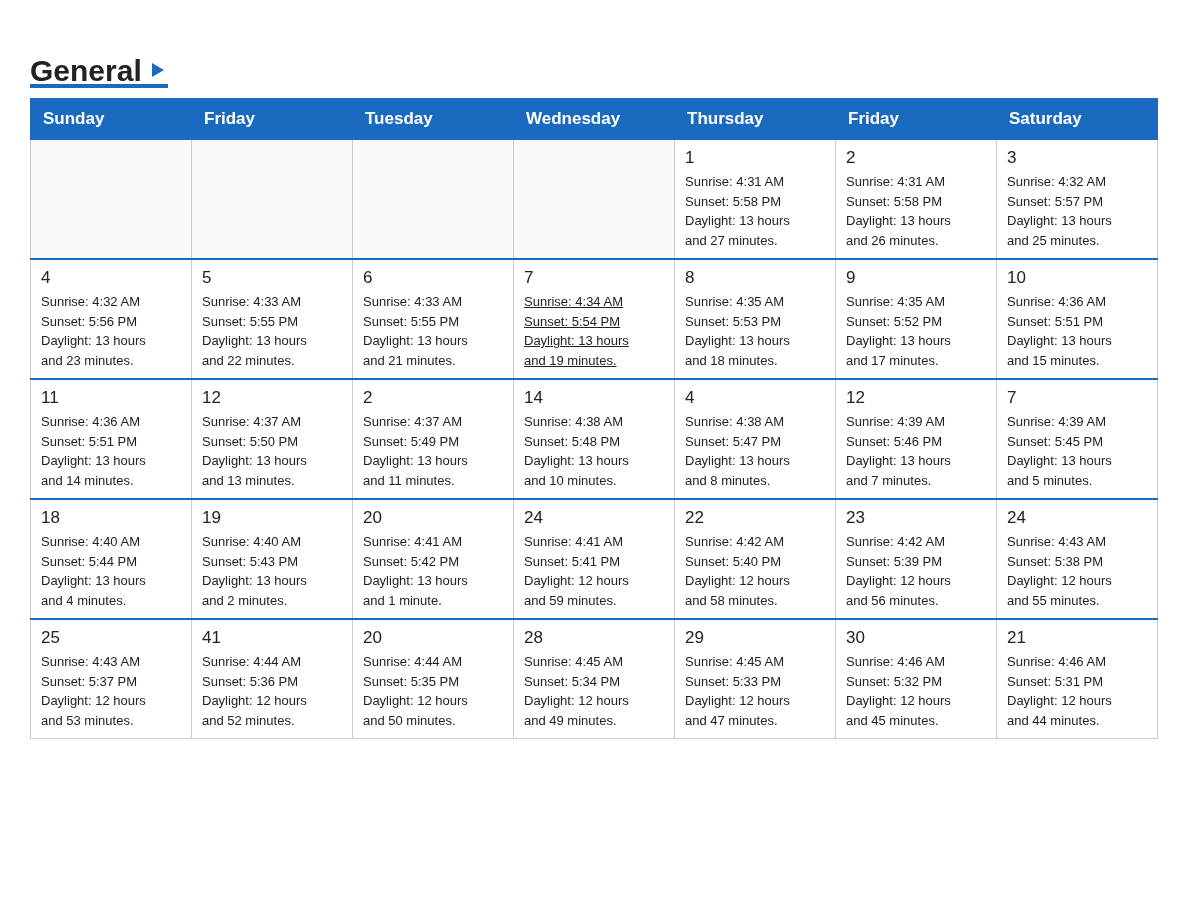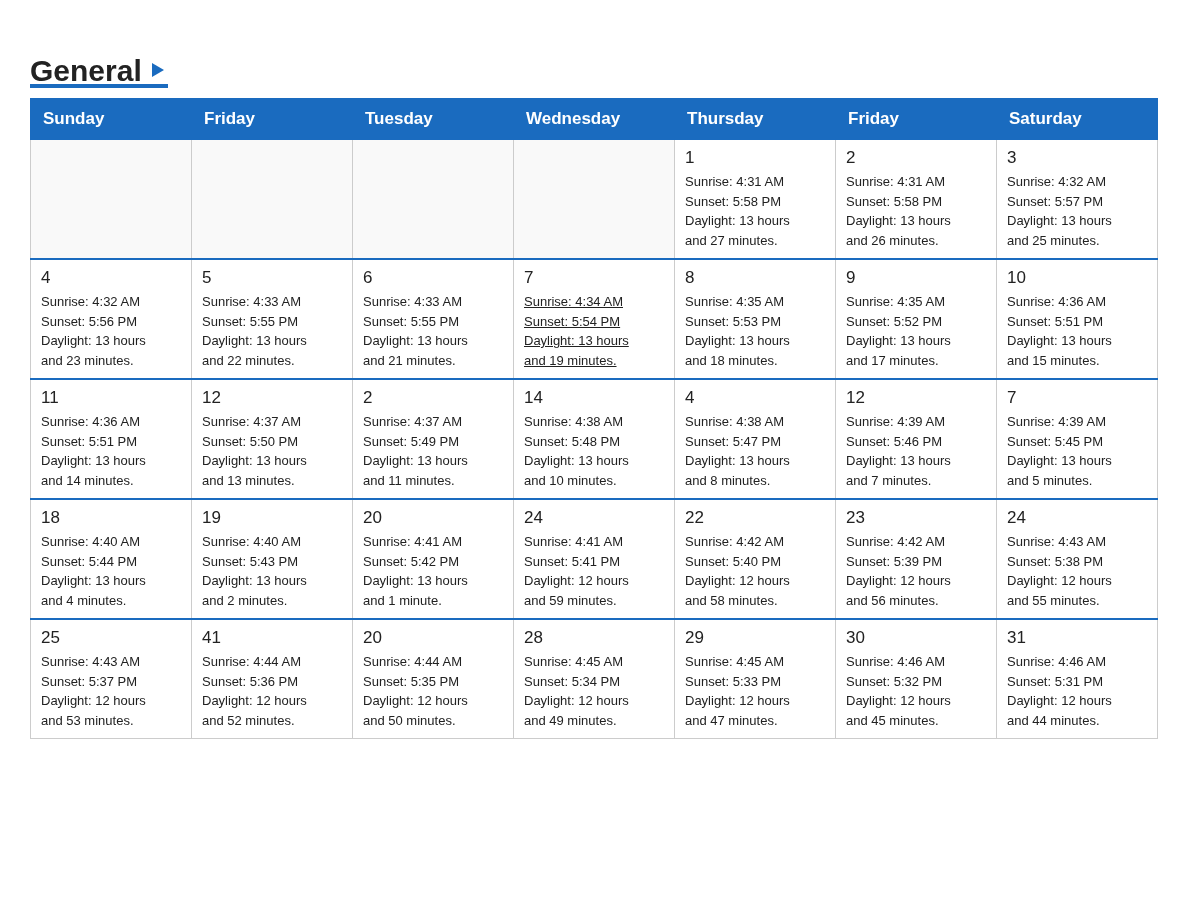--- a/index.html
+++ b/index.html
@@ -342,21 +342,21 @@
 and 47 minutes.</div>
         </td>
         <td>
           <div class="day-num">30</div>
           <div class="day-info" style="white-space: pre-line;">Sunrise: 4:46 AM
 Sunset: 5:32 PM
 Daylight: 12 hours
 and 45 minutes.</div>
         </td>
         <td>
-          <div class="day-num">31</div>
+          <div class="day-num">21</div>
           <div class="day-info" style="white-space: pre-line;">Sunrise: 4:46 AM
 Sunset: 5:31 PM
 Daylight: 12 hours
 and 44 minutes.</div>
         </td>
       </tr>
     </tbody>
 </table>
 
 </body></html>

